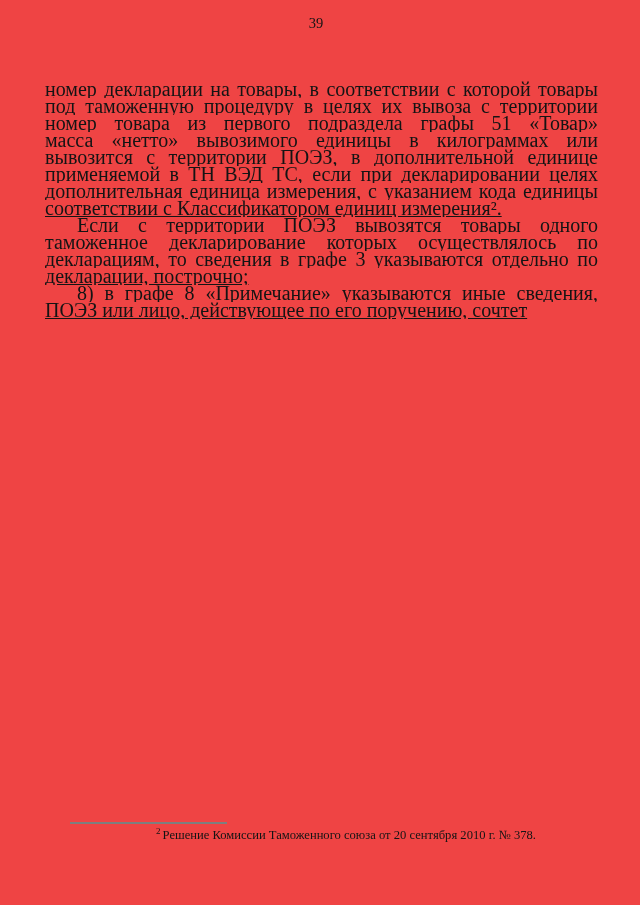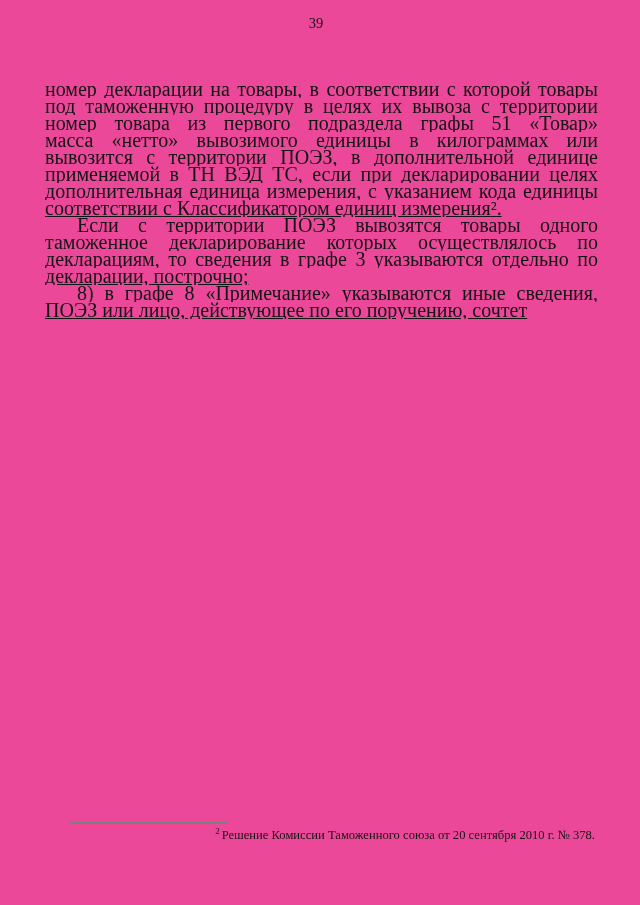--- a/index.html
+++ b/index.html
@@ -1,20 +1,20 @@
 <!DOCTYPE html>
 <html><head>
 <meta charset="utf-8">
 <style>
   html, body { margin: 0; padding: 0; background: #ffffff; }
   .page {
     position: relative;
     width: 640px;
     height: 905px;
-    background: #ec4899;
+    background: #ef4444;
     color: #141414;
     font-family: "Liberation Serif", serif;
     overflow: hidden;
   }
   .page-number {
     position: absolute;
     top: 15px;
     left: 0;
     width: 632px;
     text-align: center;
@@ -53,21 +53,21 @@
     background: #7e7e7e;
   }
   .footnote {
     position: absolute;
     left: 70px;
     top: 827px;
     width: 525px;
     font-size: 12.6px;
     line-height: 16px;
     text-indent: 27px;
-    text-align: right;
+    text-align: center;
   }
   .footnote .fn-marker {
     font-size: 9px;
     vertical-align: super;
     line-height: 0;
     margin-right: 2px;
   }
 </style>
 </head>
 <body>

